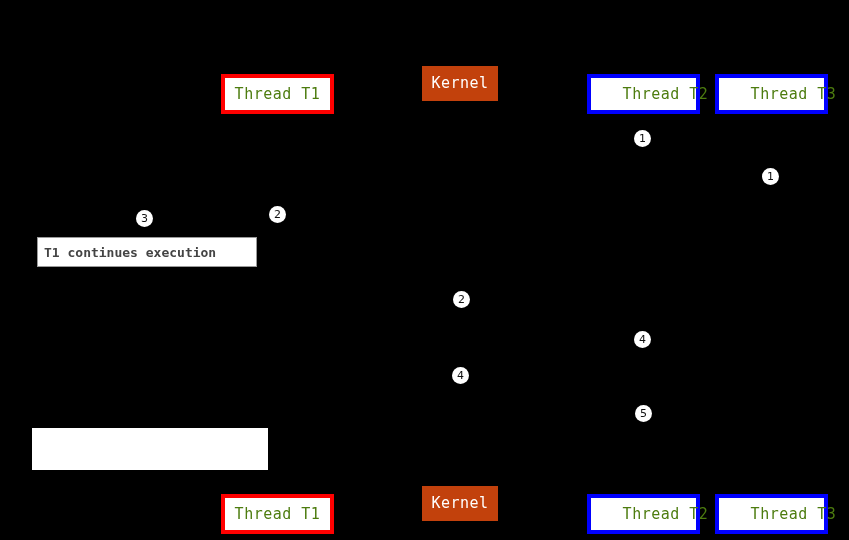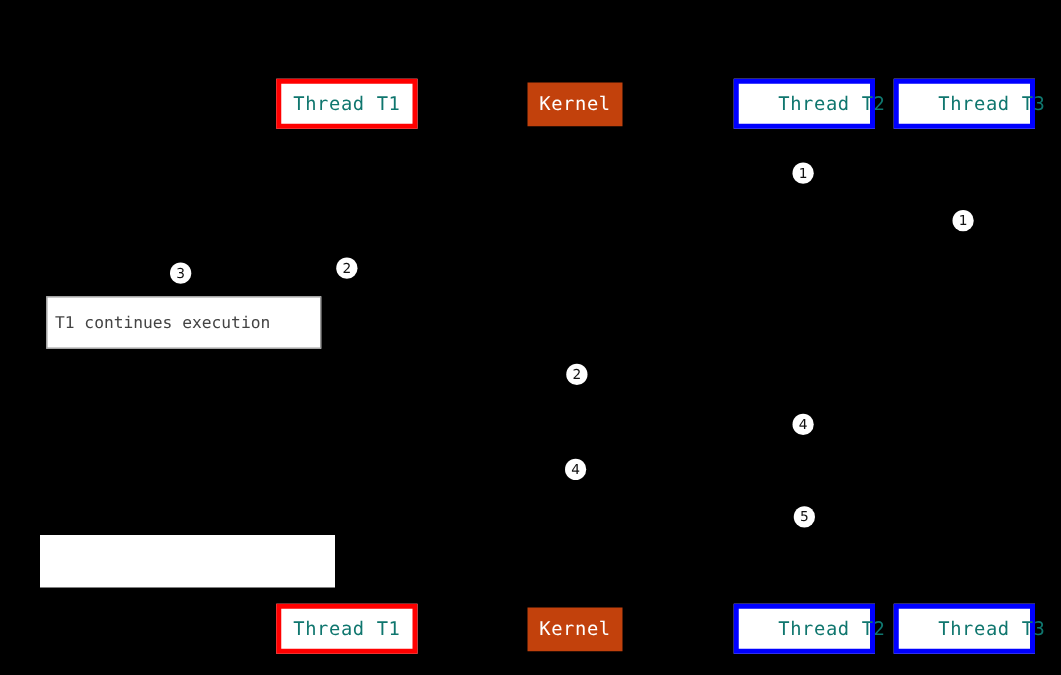--- a/index.html
+++ b/index.html
@@ -34,21 +34,22 @@
     align-items: center;
     justify-content: center;
     font-family: "DejaVu Sans Mono", monospace;
     font-size: 15px;
     letter-spacing: 0.5px;
     white-space: nowrap;
     line-height: 1;
   }
   .participant.framed {
     background: #ffffff;
-    color: #0f766e;
+    color: #4d7c0f;
+    margin-top: 11px;
   }
   .participant.red-frame  { border: 4px solid #ff0000; }
   .participant.blue-frame { border: 4px solid #0000ff; padding-left: 44px; }
   .participant.solid-blue {
     background: #c2410c;
     color: #ffffff;
     border: 0;
   }
 
   
@@ -119,21 +120,21 @@
         <span>Kernel</span>
       </div>
       <div class="participant blue-frame framed" style="left: 587px; top: 483px; width: 113px; height: 40px;">
         <span>Thread T2</span>
       </div>
       <div class="participant blue-frame framed" style="left: 715px; top: 483px; width: 113px; height: 40px;">
         <span>Thread T3</span>
       </div>
     </div>
   <div id="notes-layer">
-      <div class="note" style="left: 37px; top: 237px; width: 220px; height: 42px;">
+      <div class="note" style="left: 37px; top: 237px; width: 220px; height: 30px; font-weight: bold;">
         <span>T1 continues execution</span>
       </div>
       <div class="note blank" style="left: 32px; top: 428px; width: 236px; height: 42px;">
         <span></span>
       </div>
     </div>
   <div id="badges-layer">
       <div class="badge" style="left: 634px; top: 130px;">1</div>
       <div class="badge" style="left: 762px; top: 168px;">1</div>
       <div class="badge" style="left: 136px; top: 210px;">3</div>

